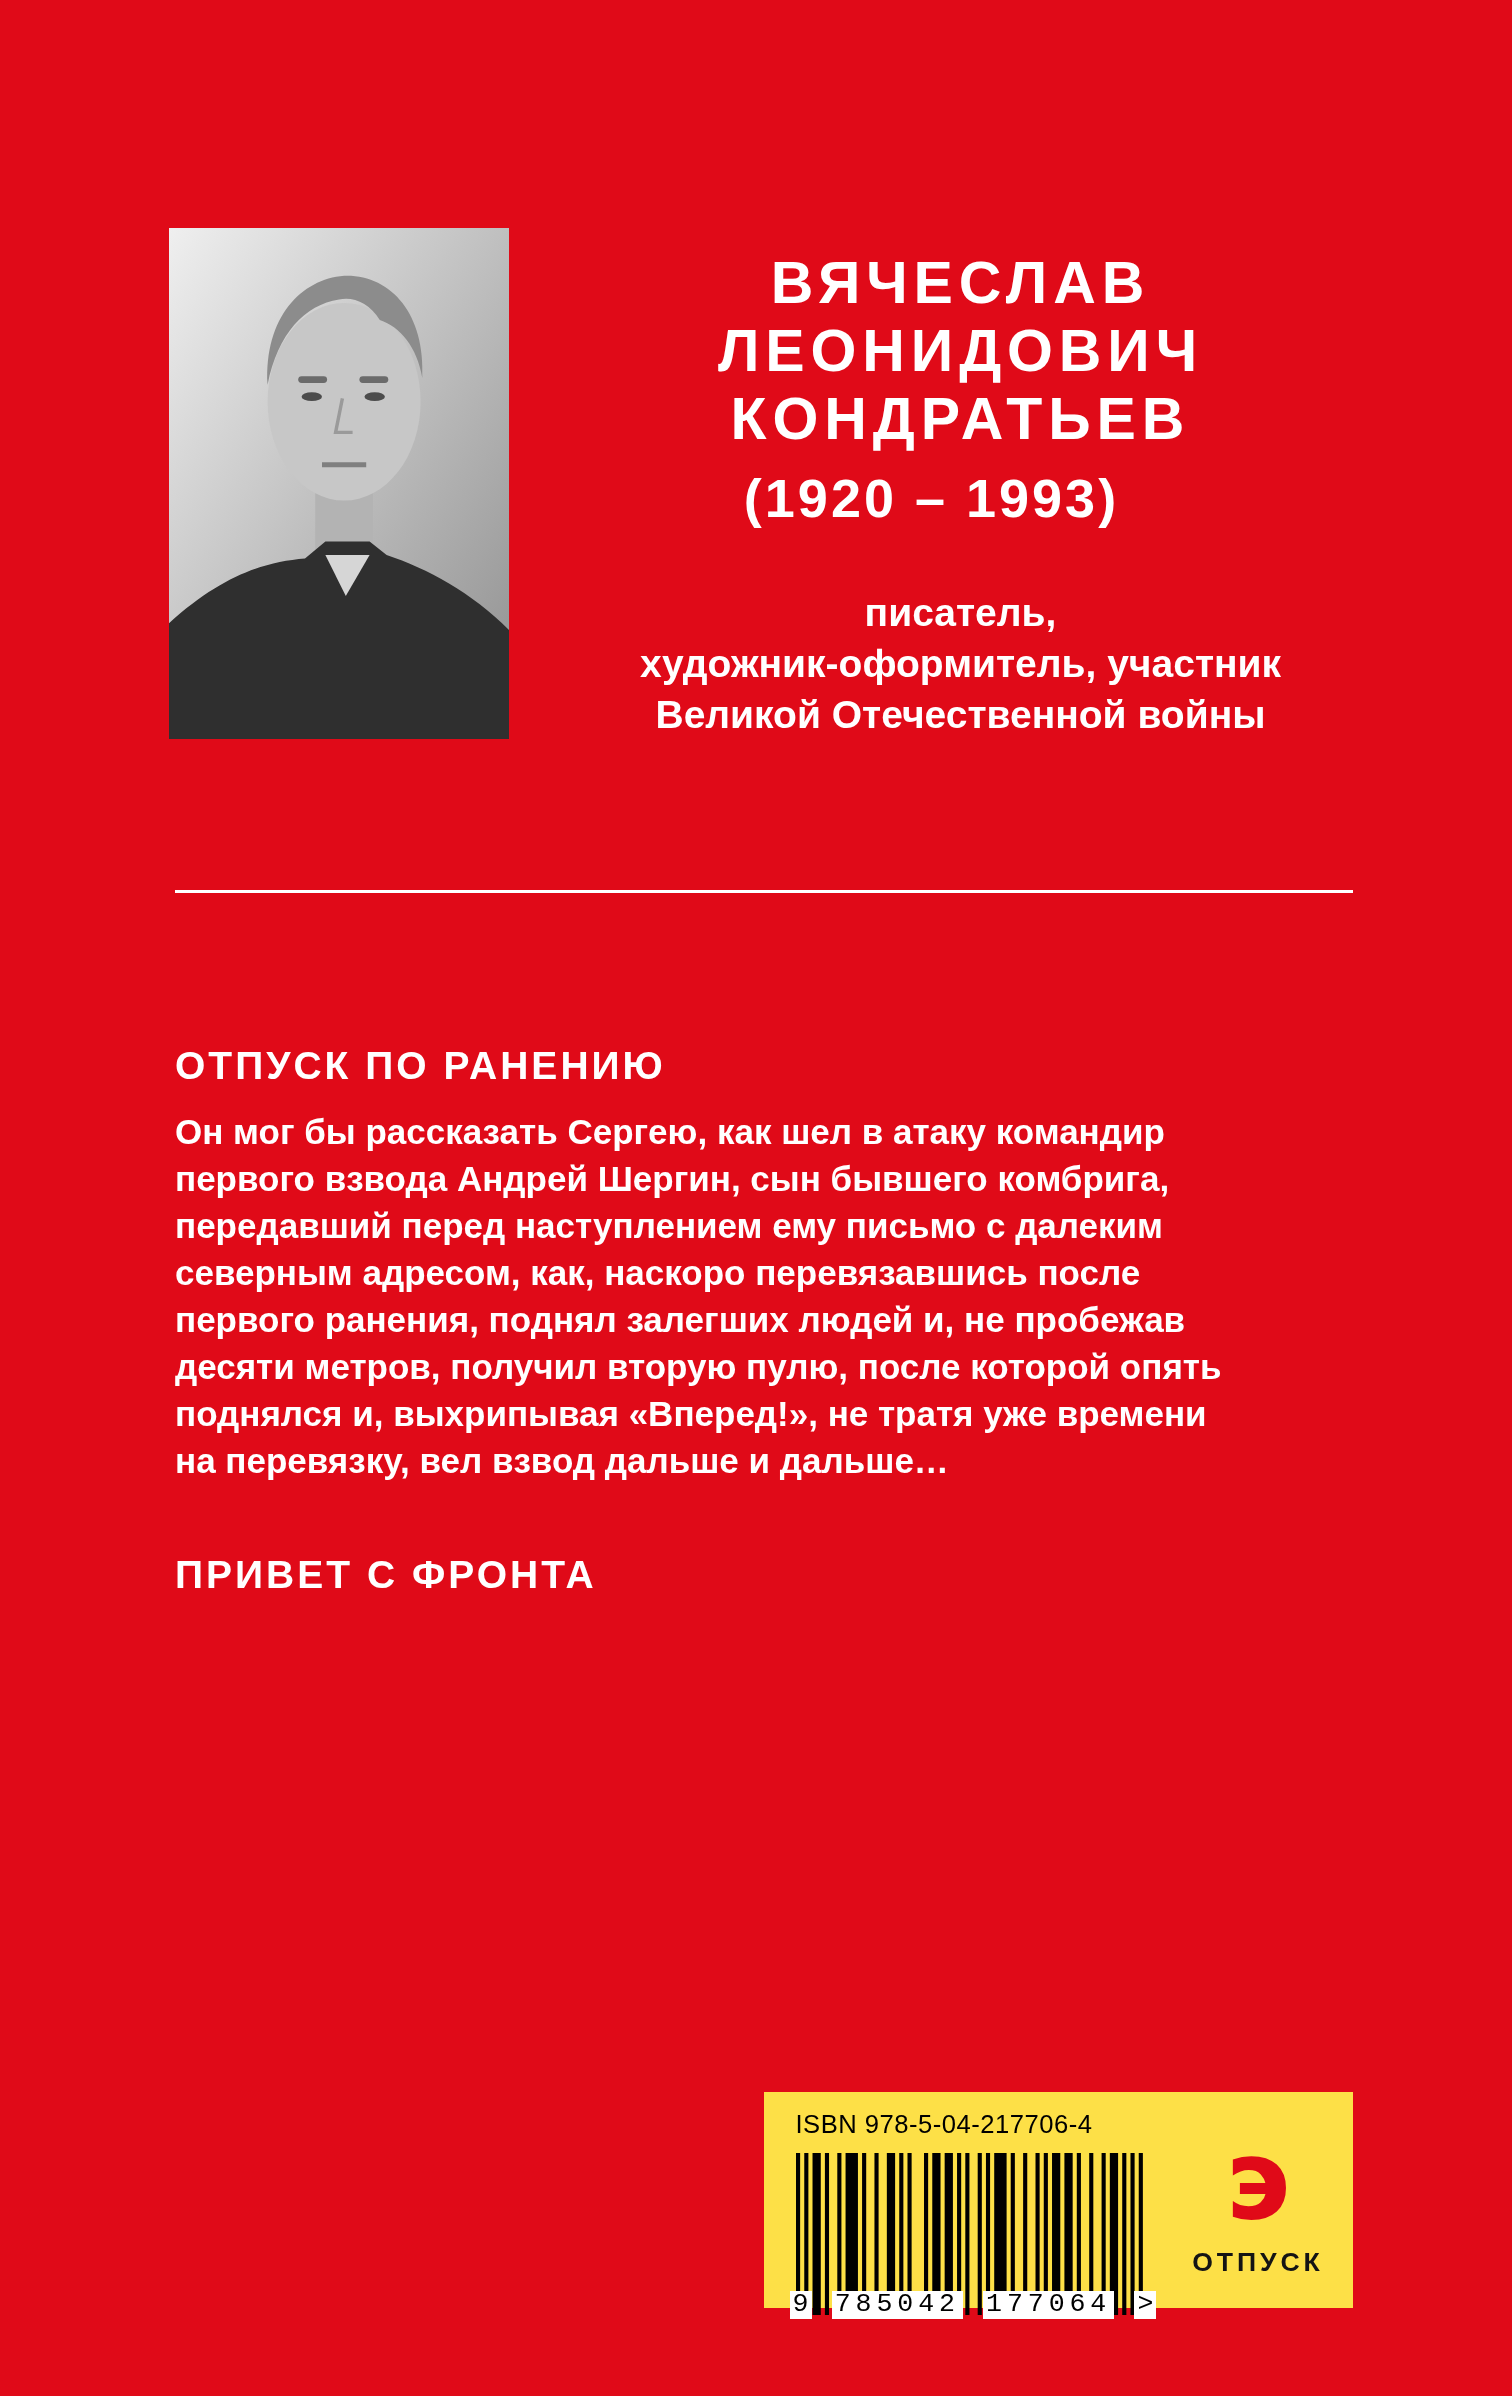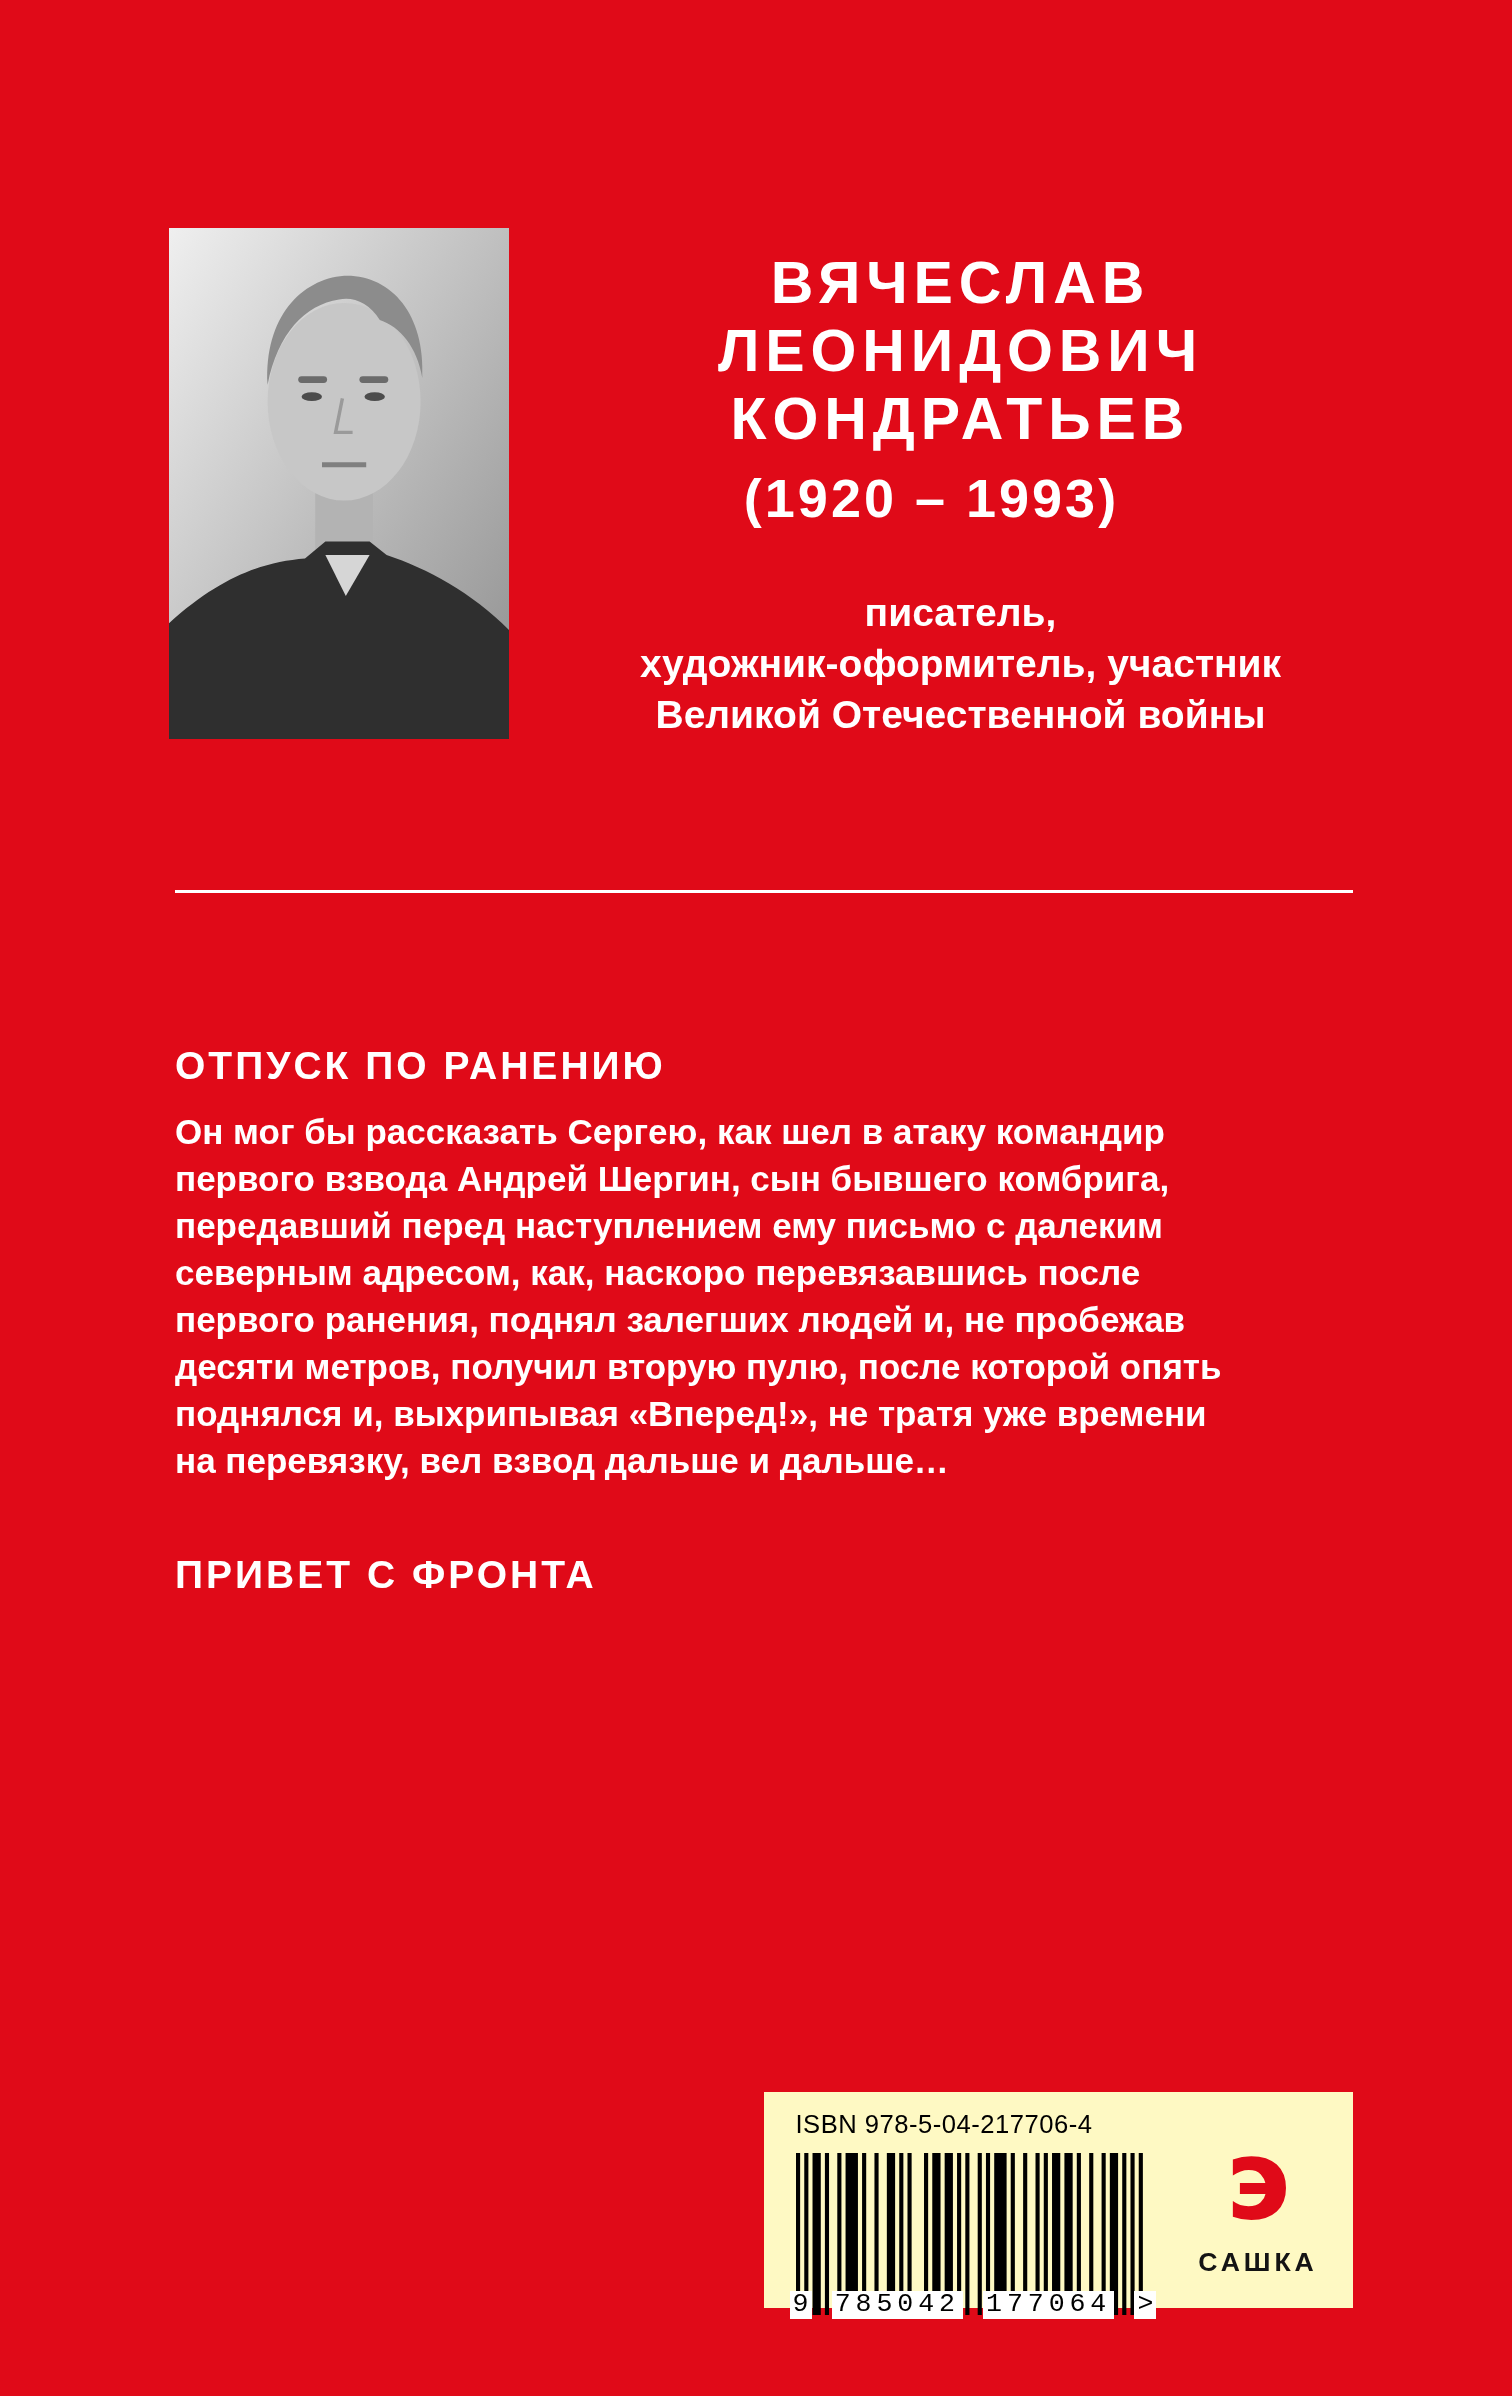--- a/index.html
+++ b/index.html
@@ -53,21 +53,21 @@
   }
   .section-text {
     font-size: 35px; font-weight: bold; line-height: 47px;
     white-space: pre-line;
   }
 
   
   .footer-box {
     position: absolute; left: 764px; top: 2092px;
     width: 589px; height: 216px;
-    background: #fef9c3; color: #000000;
+    background: #fde047; color: #000000;
   }
   .isbn {
     position: absolute; left: 31.5px; top: 17.7px;
     font-size: 25.6px; color: #000000; letter-spacing: 0.5px;
   }
   .barcode {
     position: absolute; left: 31.5px; top: 61px;
     width: 351px; height: 162px;
   }
   .barcode svg {
@@ -194,18 +194,18 @@
       <div class="barcode-digits">
         <span>9</span>
         <span class="grp">785042</span>
         <span class="grp">177064</span>
         <span>&gt;</span>
       </div>
     </div>
 
     <div class="logo">
       <div class="logo-glyph">э</div>
-      <div class="logo-label">САШКА</div>
+      <div class="logo-label">ОТПУСК</div>
     </div>
   </div>
 
 </div>
 
 
 </body></html>

